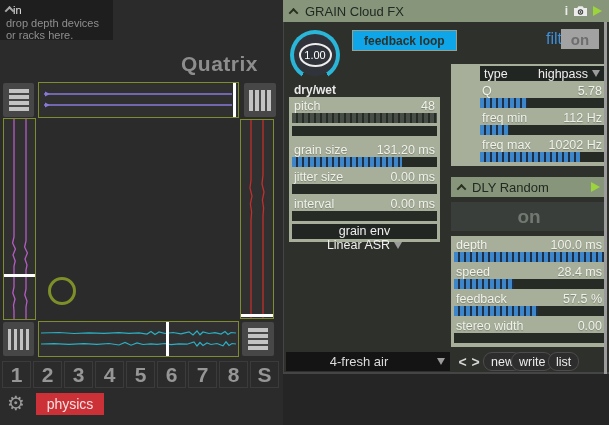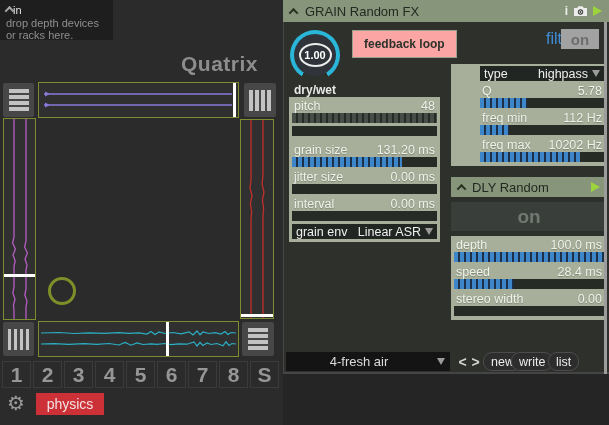--- a/index.html
+++ b/index.html
@@ -46,24 +46,24 @@
   .rheader { left:283px; top:0; width:326px; height:22px; background:#87967b; display:flex; align-items:center; padding:0 7px; gap:8px; z-index:2; }
   .rheader .title { color:#212921; font-size:13px; flex:1; }
   .hicons { display:flex; align-items:center; gap:5px; }
   .info-i { color:#ececec; font-size:12px; font-weight:bold; font-style:normal; }
   .tri-play { width:0; height:0; border-left:9px solid #9cd43b; border-top:5.5px solid transparent; border-bottom:5.5px solid transparent; }
   .tri-down { width:0; height:0; border-top:7px solid #9b9b9b; border-left:4.5px solid transparent; border-right:4.5px solid transparent; }
 
   .knob { left:290px; top:30px; width:50px; height:50px; border-radius:50%;
     background:conic-gradient(from 0deg, #29b6d8 0deg 148deg, rgba(0,0,0,0) 148deg 212deg, #29b6d8 212deg 360deg); }
   .knob-inner { position:absolute; left:4px; top:4px; width:42px; height:42px; border-radius:50%; background:#30343a; display:flex; align-items:center; justify-content:center; }
-  .knob-oval { width:33px; height:24px; border:2px solid #ededed; border-radius:50%; display:flex; align-items:center; justify-content:center; color:#fff; font-size:11px; font-weight:bold; }
+  .knob-oval { width:33px; height:24px; border:2px solid #ededed; border-radius:50%; display:flex; align-items:center; justify-content:center; color:#fff; font-size:11px; font-weight:normal; }
   .drywet { left:288px; top:83px; width:54px; text-align:center; color:#e9e9e9; font-size:12px; font-weight:bold; }
 
-  .fbloop { left:352px; top:30px; height:28px; padding:0 11px; background:#fca5a5; border:1px solid #99a08e; color:#2c322a; font-size:12px; font-weight:bold; display:flex; align-items:center; }
+  .fbloop { left:352px; top:30px; height:21px; padding:0 11px; background:#0ea5e9; border:1px solid #99a08e; color:#2c322a; font-size:12px; font-weight:bold; display:flex; align-items:center; }
   .filter-lbl { left:546px; top:30px; color:#3e8ed8; font-size:16px; }
   .filter-on { left:561px; top:29px; width:38px; height:20px; background:#a2a2a2; color:#6e6e6e; font-size:15px; font-weight:bold; display:flex; align-items:center; justify-content:center; }
 
   .block { background:#a7af9b; padding:2px; }
   .block-left   { left:289px; top:97px;  width:151px; }
   .block-filter { left:451px; top:64px;  width:156px;padding-left:28px; }
   .block-dly    { left:451px; top:236px; width:156px; }
 
   .param { margin-bottom:3px; }
   .param:last-child { margin-bottom:2px; }
@@ -186,21 +186,21 @@
   </div>
 
   <div class="abs gear">⚙</div>
   <div class="abs physics">physics</div>
 
   <div class="abs rpanel"></div>
   <div class="abs rpanel-bottom"></div>
 
   <div class="abs rheader">
     <span class="chev dark"></span>
-    <span class="title">GRAIN Random FX</span>
+    <span class="title">GRAIN Cloud FX</span>
     <span class="hicons">
       <i class="info-i">i</i>
       <svg width="15" height="12" viewBox="0 0 15 12">
         <path d="M1 3 h3.2 L5.4 1.2 h4.2 L10.8 3 H14 v8 H1 z" fill="#ececec"></path>
         <circle cx="7.5" cy="7" r="2.7" fill="#39413a"></circle>
         <circle cx="7.5" cy="7" r="1.3" fill="none" stroke="#ececec" stroke-width="0.8"></circle>
       </svg>
       <span class="tri-play"></span>
     </span>
   </div>
@@ -252,21 +252,21 @@
     </div>
     <div class="param">
       <div class="param-head">
         <span>interval</span>
         <span>0.00 ms</span>
       </div>
       <div class="track">
           <div class="fill" style="width:0%"></div>
         </div>
     </div>
-    <div class="darkbar" style="margin:2px 1px 1px;">
+    <div class="darkbar" style="margin:2px 1px 1px;flex-direction:column;">
       <span>grain env</span>
       <span class="right">
         <span>Linear ASR</span>
         <span class="tri-down"></span>
       </span>
     </div>
   </div>
 
   <div class="abs block block-filter">
     <div class="darkbar" style="margin:0 1px 3px;">
@@ -326,20 +326,29 @@
       <div class="param-head">
         <span>speed</span>
         <span>28.4 ms</span>
       </div>
       <div class="track">
           <div class="fill" style="width:40%"></div>
         </div>
     </div>
     <div class="param">
       <div class="param-head">
+        <span>feedback</span>
+        <span>57.5 %</span>
+      </div>
+      <div class="track">
+          <div class="fill" style="width:56%"></div>
+        </div>
+    </div>
+    <div class="param">
+      <div class="param-head">
         <span>stereo width</span>
         <span>0.00</span>
       </div>
       <div class="track">
           <div class="fill" style="width:0%"></div>
         </div>
     </div>
   </div>
 
   <div class="abs preset">

